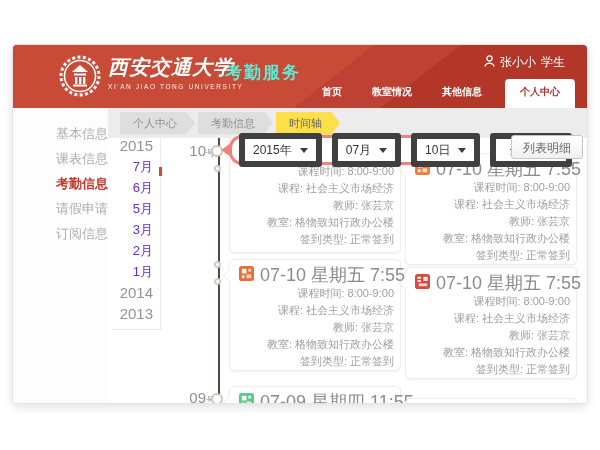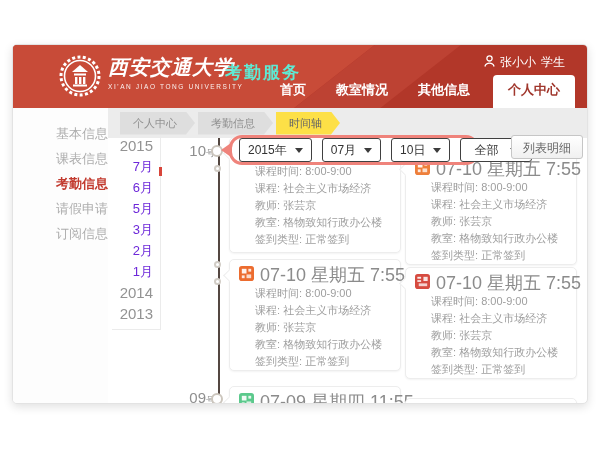--- a/index.html
+++ b/index.html
@@ -13,21 +13,21 @@
   .hdr { position:absolute; top:0; left:0; right:0; height:63px; background:#b23729; overflow:hidden; }
   .hdr-stripe { position:absolute; inset:0; background:#c84b38; clip-path:polygon(0 0,63% 0,49% 100%,0 100%); }
   .hdr-stripe2 { position:absolute; inset:0; background:#bd4233; clip-path:polygon(63% 0,78% 0,64% 100%,49% 100%); }
   .logo-badge { position:absolute; left:46px; top:10px; width:42px; height:42px; }
   .uni { position:absolute; left:95px; top:9px; color:#fff; }
   .uni-cn { font-family:"DejaVu Serif","Liberation Serif",serif; font-style:italic; font-weight:bold; font-size:20px; letter-spacing:1px; white-space:nowrap; }
   .uni-en { font-size:6.5px; letter-spacing:1.6px; margin-top:2px; opacity:.92; }
   .app-title { position:absolute; left:212px; top:16px; color:#5eead4; font-size:17px; font-weight:bold; letter-spacing:2px; }
   .user { position:absolute; top:9px; right:22px; color:#fff; font-size:12px; display:flex; align-items:center; gap:5px; cursor:pointer; }
   .nav { position:absolute; bottom:0; right:12px; display:flex; align-items:flex-end; }
-  .nav-item { color:#fff; font-size:13px; font-weight:bold; padding:0 15px 9px; cursor:pointer; }
+  .nav-item { color:#fff; font-size:10px; font-weight:bold; padding:0 15px 9px; cursor:pointer; }
   .nav-item.active { background:#fff; color:#a0362c; padding:6px 15px 9px; border-radius:4px 4px 0 0; margin-left:8px; }
 
   
   .crumb-band { position:absolute; top:63px; left:95px; right:0; height:30px; background:#ececec; display:flex; align-items:center; padding-left:12px; gap:3px; }
   .crumb { font-size:11px; color:#8f8f8f; background:#dedede; padding:4px 18px 4px 13px; cursor:pointer;
            clip-path:polygon(0 0, calc(100% - 9px) 0, 100% 50%, calc(100% - 9px) 100%, 0 100%); }
   .crumb.active { background:#fde047; color:#666; }
 
   
   .sidebar { position:absolute; top:63px; left:0; width:95px; bottom:0; background:#fdfdfd; padding-top:13px; }
@@ -46,33 +46,33 @@
 
   .tl-line { position:absolute; left:205px; top:93px; bottom:0; width:2px; background:#544741; }
   .node { position:absolute; background:#fff; border-radius:50%; z-index:2; }
   .node.big { width:12px; height:12px; border:2px solid #ccc6bd; left:198px; }
   .node.small { width:7px; height:7px; border:2px solid #d2cdc6; left:201px; }
 
   
   .callout { position:absolute; left:216px; top:90px; width:250px; height:30px; background:#fff; border:3px solid #ef837b;
              border-radius:13px; z-index:6; display:flex; align-items:center; padding:0 7px; gap:10px; }
   .callout::before { content:""; position:absolute; left:-11px; top:5px; border-top:7px solid transparent; border-bottom:7px solid transparent; border-right:10px solid #ef837b; }
-  .dd { height:24px; border:1px solid #404040; border-radius:3px; background:#fff; display:flex; align-items:center; gap:8px; padding:0 8px; font-size:12px; color:#333; cursor:pointer; white-space:nowrap; }
+  .dd { height:34px; border:6px solid #404040; border-radius:3px; background:#fff; display:flex; align-items:center; gap:8px; padding:0 8px; font-size:12px; color:#333; cursor:pointer; white-space:nowrap; }
   .dd .caret { width:0; height:0; border-left:4px solid transparent; border-right:4px solid transparent; border-top:5px solid #3c3c3c; }
   .list-btn { position:absolute; left:498px; top:90px; height:24px; padding:4px 11px; background:linear-gradient(#fff,#f0f0f0);
               border:1px solid #c6c6c6; border-radius:3px; font-size:12px; color:#666; z-index:6; cursor:pointer;
               font-family:"Liberation Sans","DejaVu Sans",sans-serif; }
 
   
   .card { position:absolute; width:172px; background:#fff; border:1px solid #ededed; border-radius:5px;
           box-shadow:0 1px 2px rgba(0,0,0,.05); padding:5px 0 6px; z-index:1; }
   .card::before { content:""; position:absolute; left:-5px; top:11px; width:8px; height:8px; background:#fff;
                   border-left:1px solid #ededed; border-bottom:1px solid #ededed; transform:rotate(45deg); }
   .card .hd { display:flex; align-items:center; gap:6px; padding:0 9px; height:20px; font-size:18px; color:#8b8b8b; white-space:nowrap; }
-  .card .fld { padding:0 6px 0 25px; font-size:11px; color:#9e9e9e; line-height:17px; white-space:nowrap; }
+  .card .fld { padding:0 6px 0 25px; font-size:11px; color:#9e9e9e; line-height:17px; white-space:nowrap;text-align:right; }
   .col-l { left:216px; } .col-r { left:392px; }
   .c0 { top:92px;  height:116px; } .c1 { top:108px; height:112px; }
   .c2 { top:214px; height:112px; } .c3 { top:222px; height:112px; }
   .c4 { top:341px; height:60px; }  .c5 { top:353px; height:40px; }
 </style>
 </head>
 <body>
 
 <div class="stage">
   <div class="window">

